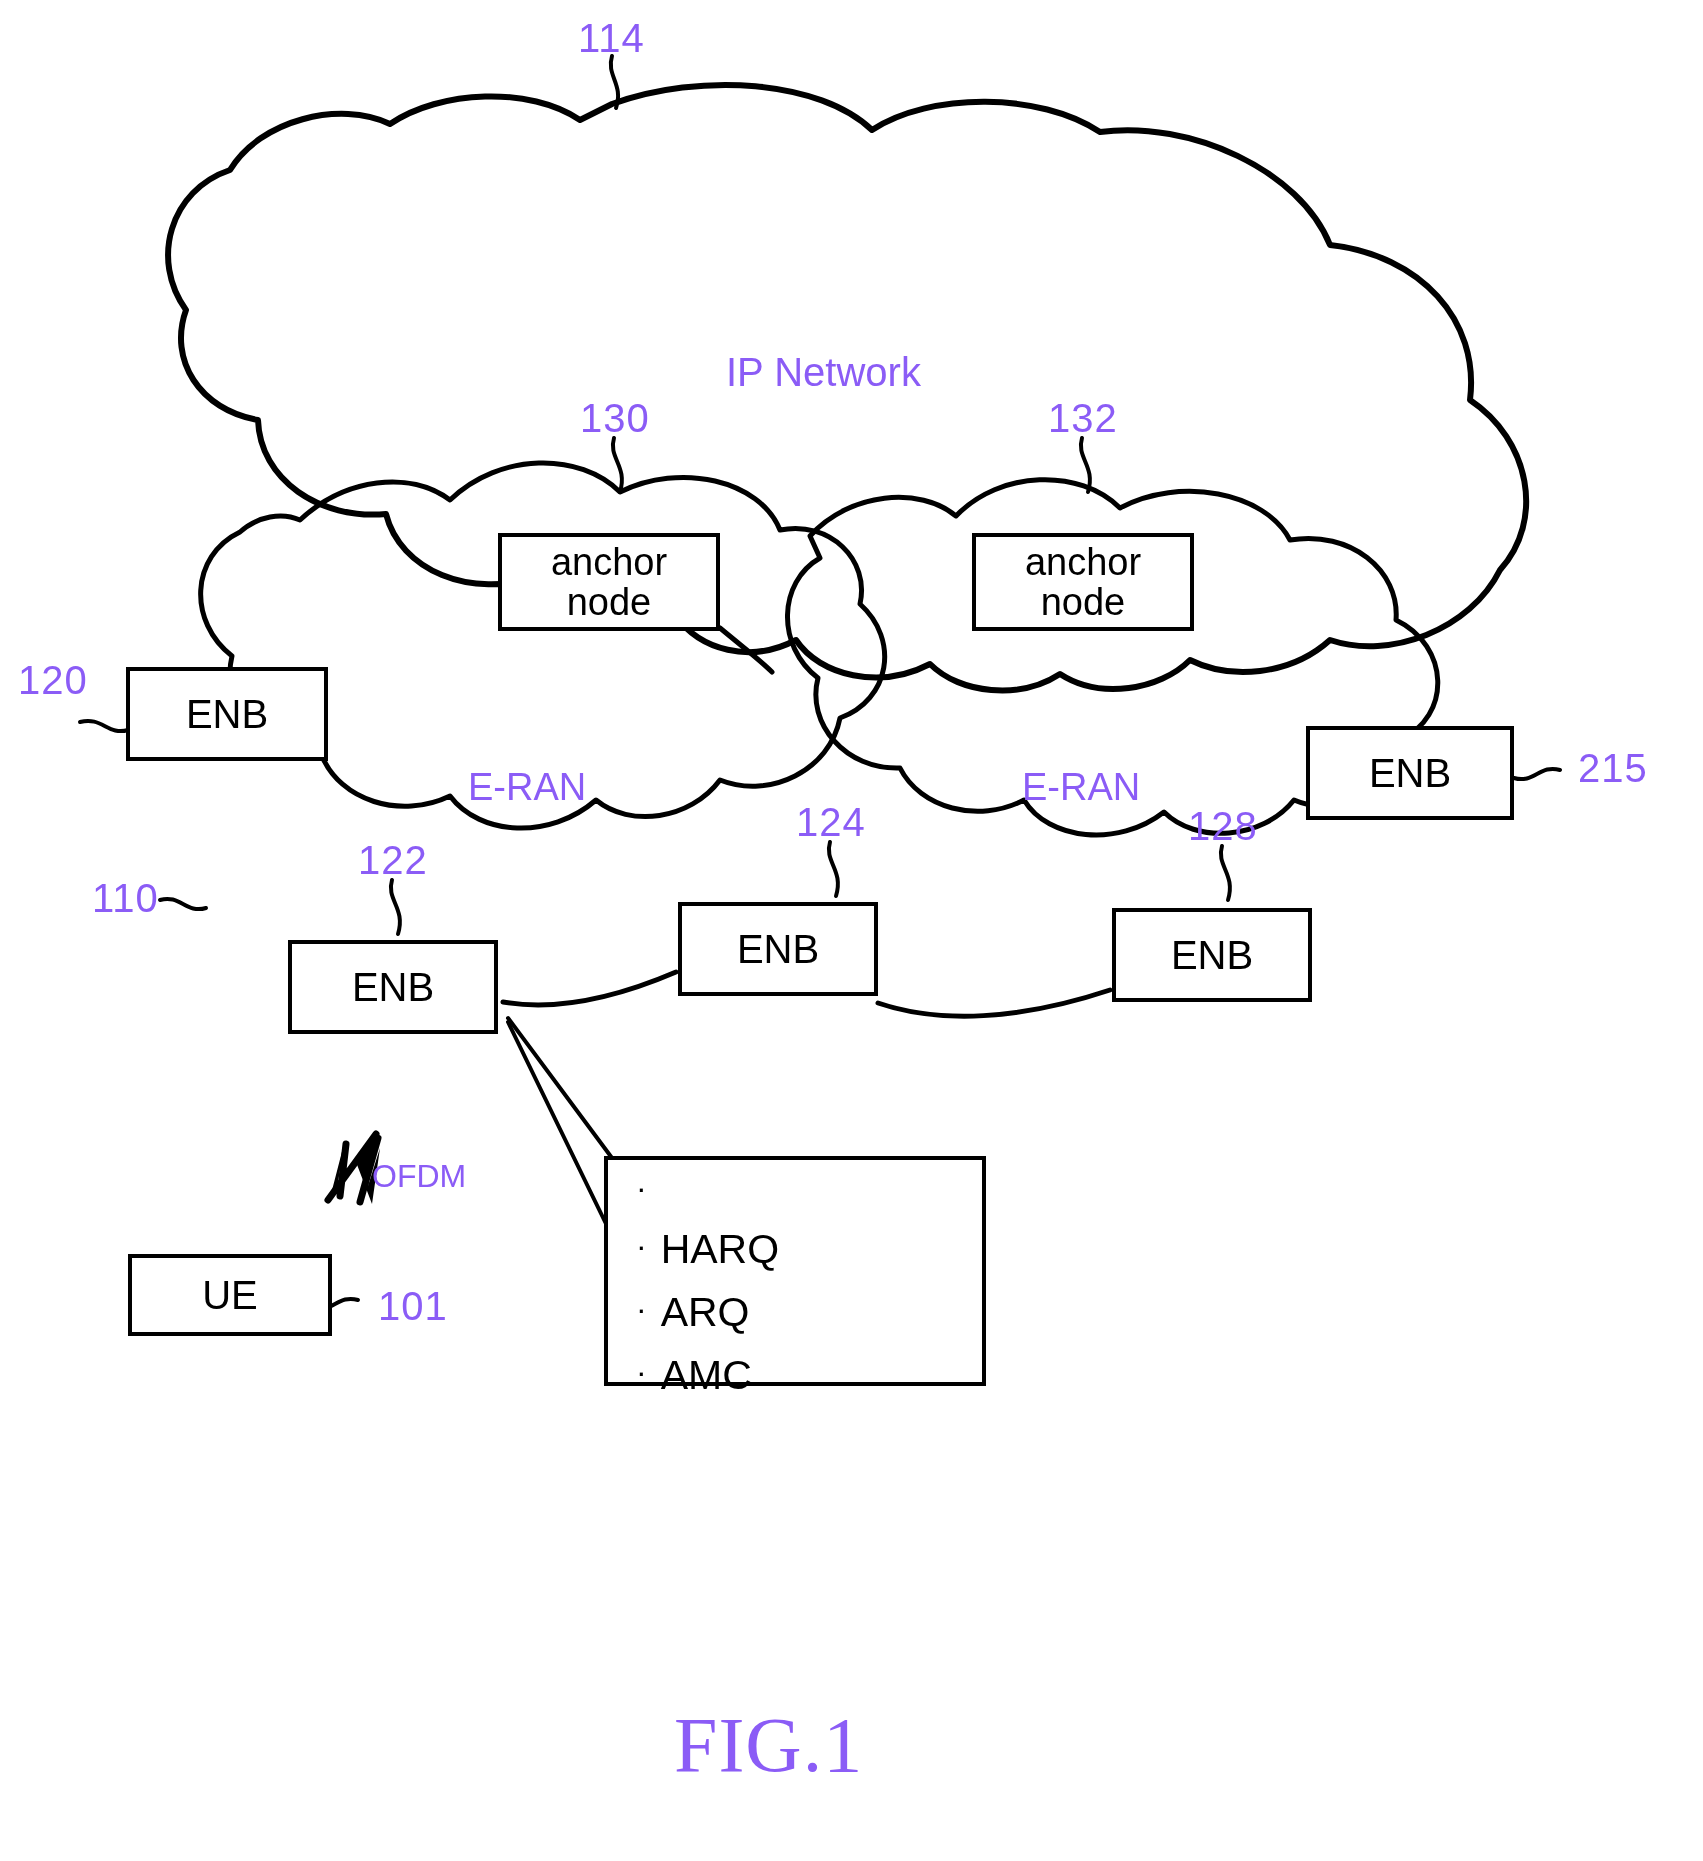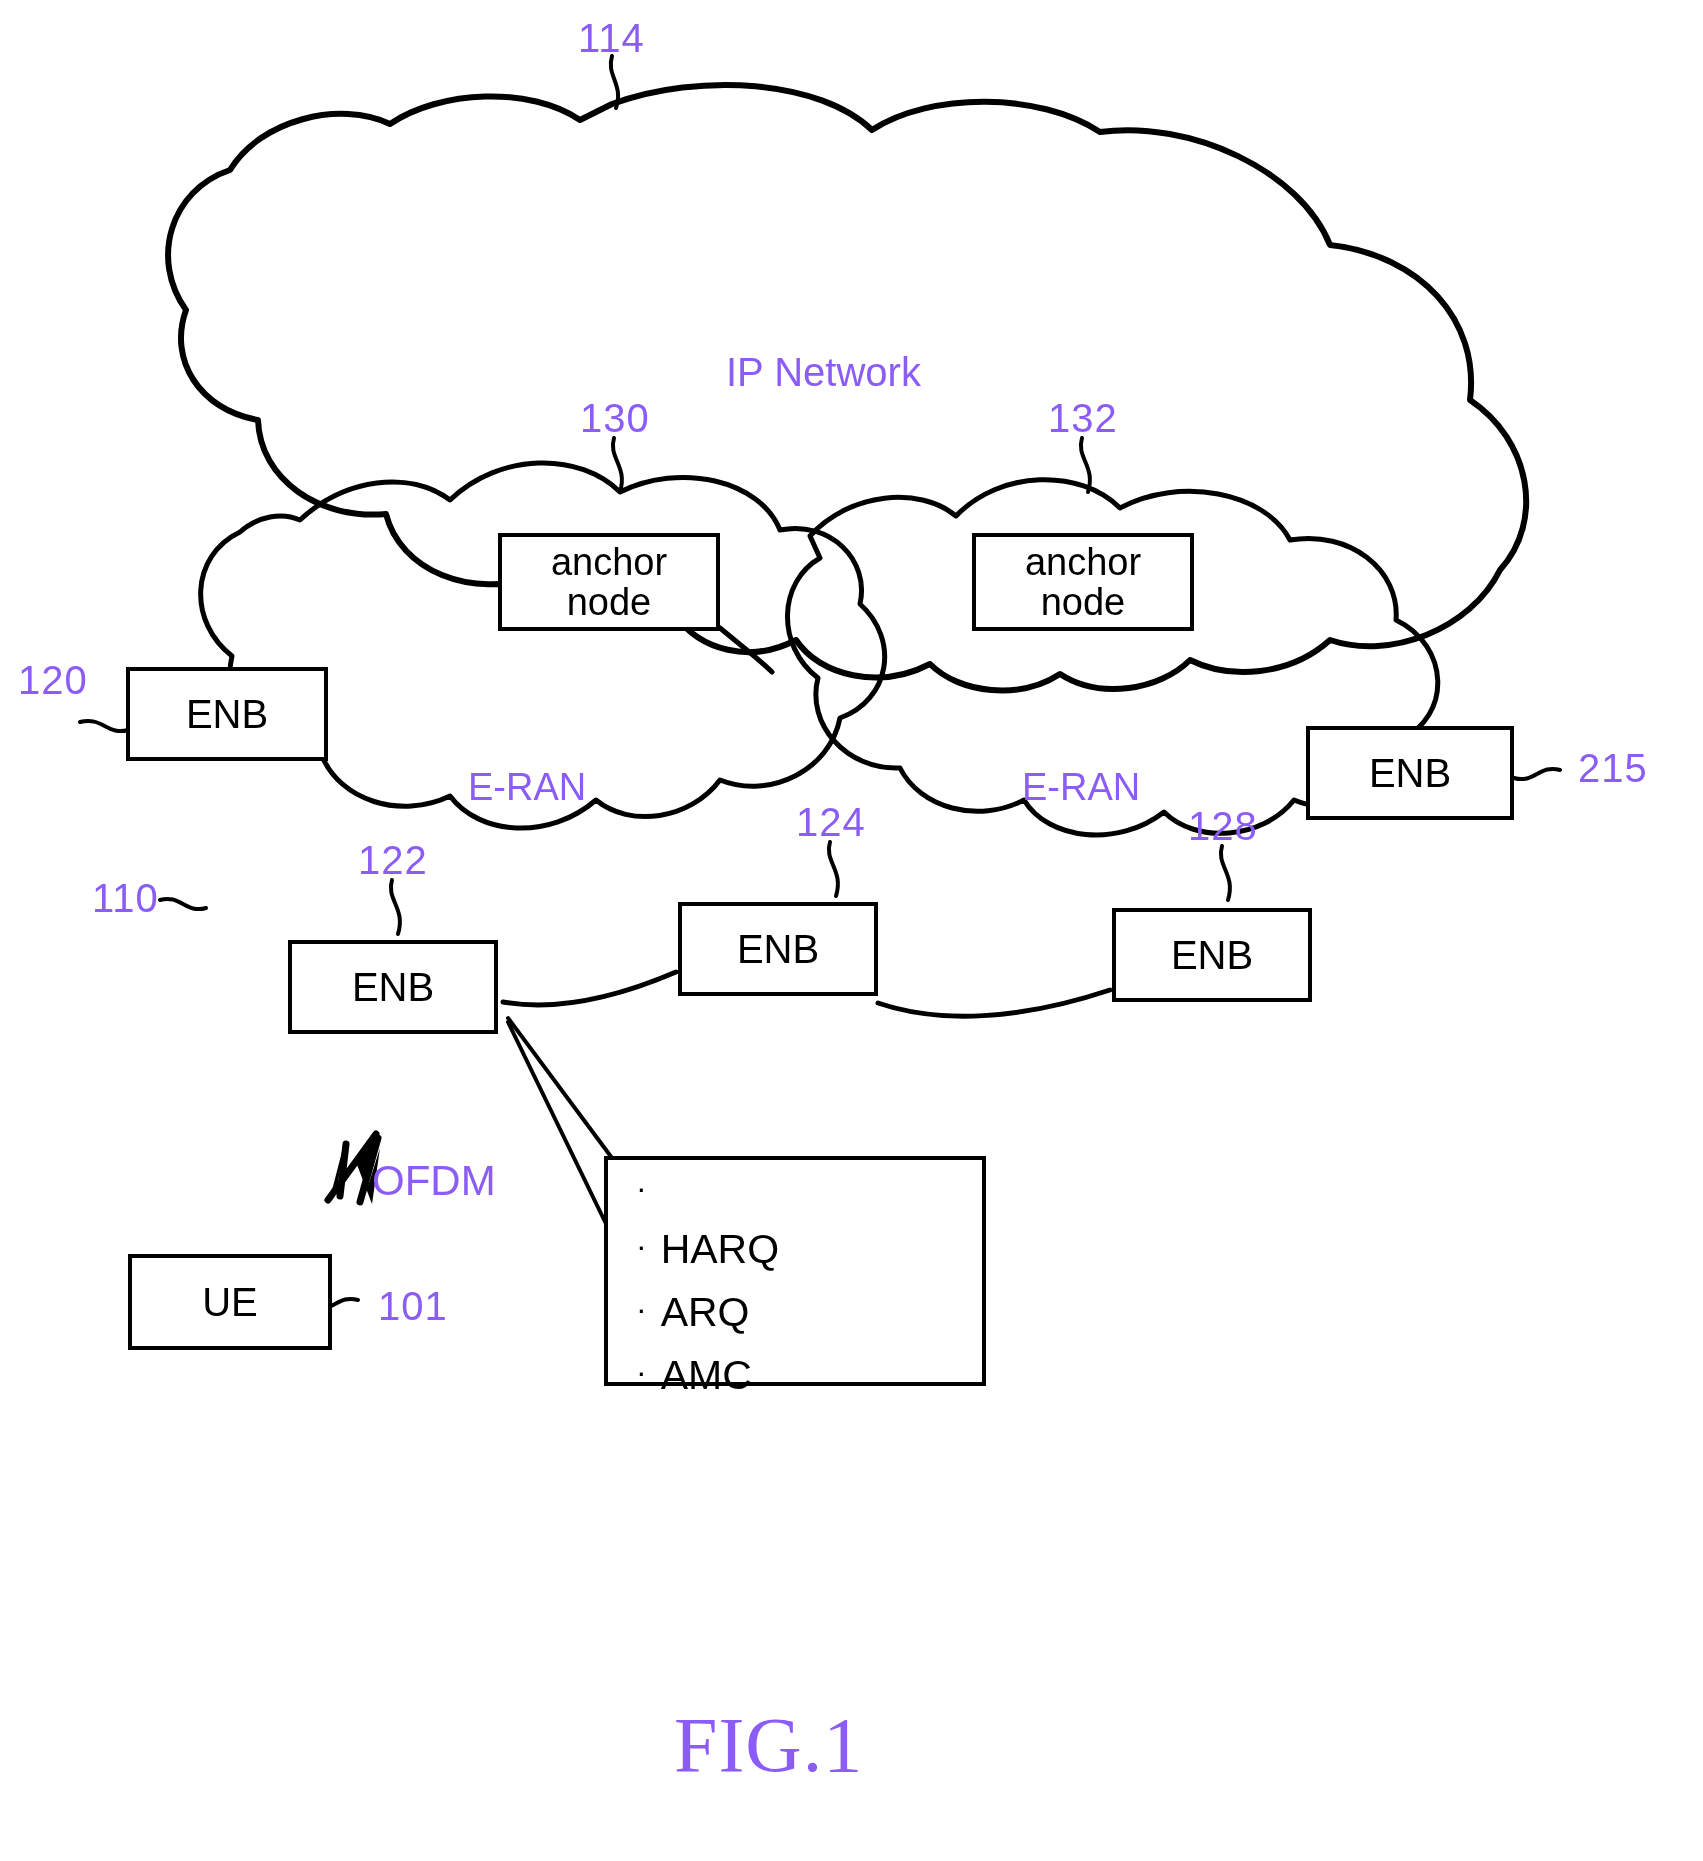--- a/index.html
+++ b/index.html
@@ -51,21 +51,21 @@
   .cloudlabel {
     font-size: 38px;
   }
   .iplabel {
     font-size: 40px;
   }
   .featuretext {
     font-size: 41px;
   }
   .ofdm {
-    font-size: 42px;
+    font-size: 32px;
   }
   .figcaption {
     font-family: "Liberation Serif", serif;
     font-size: 78px;
     letter-spacing: 1px;
   }
   .node-box {
     position: absolute;
     box-sizing: border-box;
     background: #ffffff;
@@ -263,21 +263,21 @@
   </div>
 
   <div class="node-box" style="left:1306px; top:726px; width:208px; height:94px;">
     <div class="boxlabel">ENB</div>
   </div>
 
   <div class="node-box" style="left:1112px; top:908px; width:200px; height:94px;">
     <div class="boxlabel">ENB</div>
   </div>
 
-  <div class="node-box" style="left:128px; top:1254px; width:204px; height:96px;">
+  <div class="node-box" style="left:128px; top:1254px; width:204px; height:82px;">
     <div class="boxlabel">UE</div>
   </div>
 
   <div class="lbl ofdm" style="left:372px; top:1160px;">OFDM</div>
 
   <div class="callout-box" style="left:604px; top:1156px; width:382px; height:230px;">
 
     <div class="feature-row">
       <span class="bullet">·</span>
     </div>

